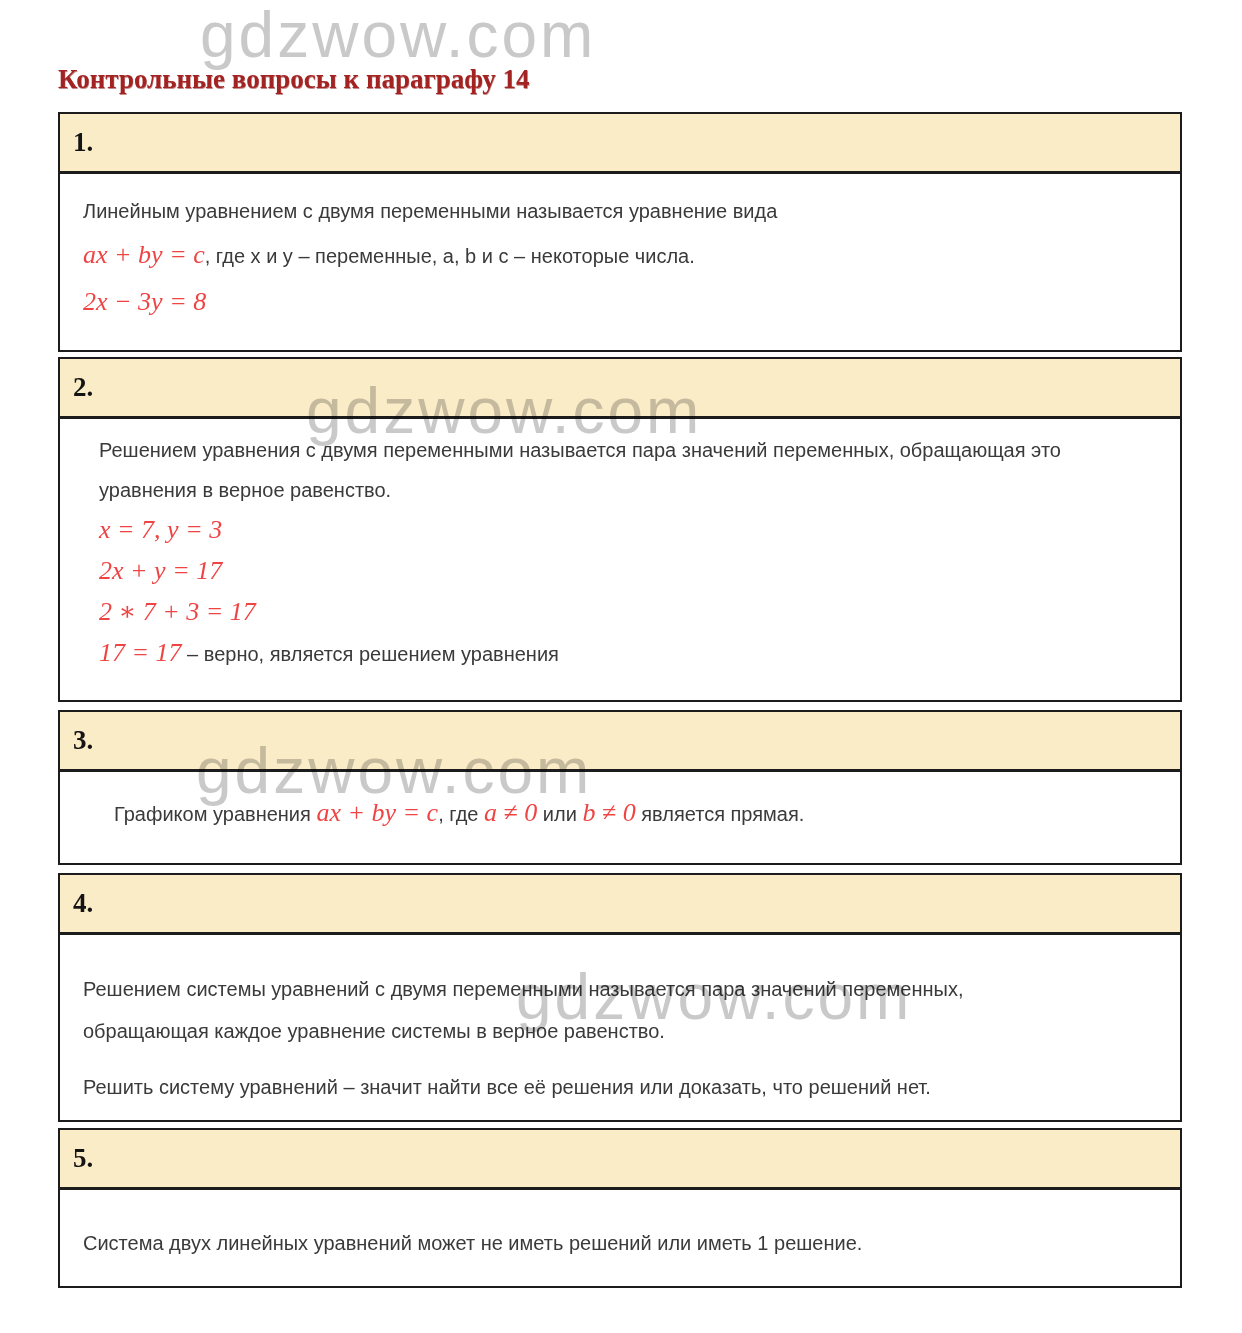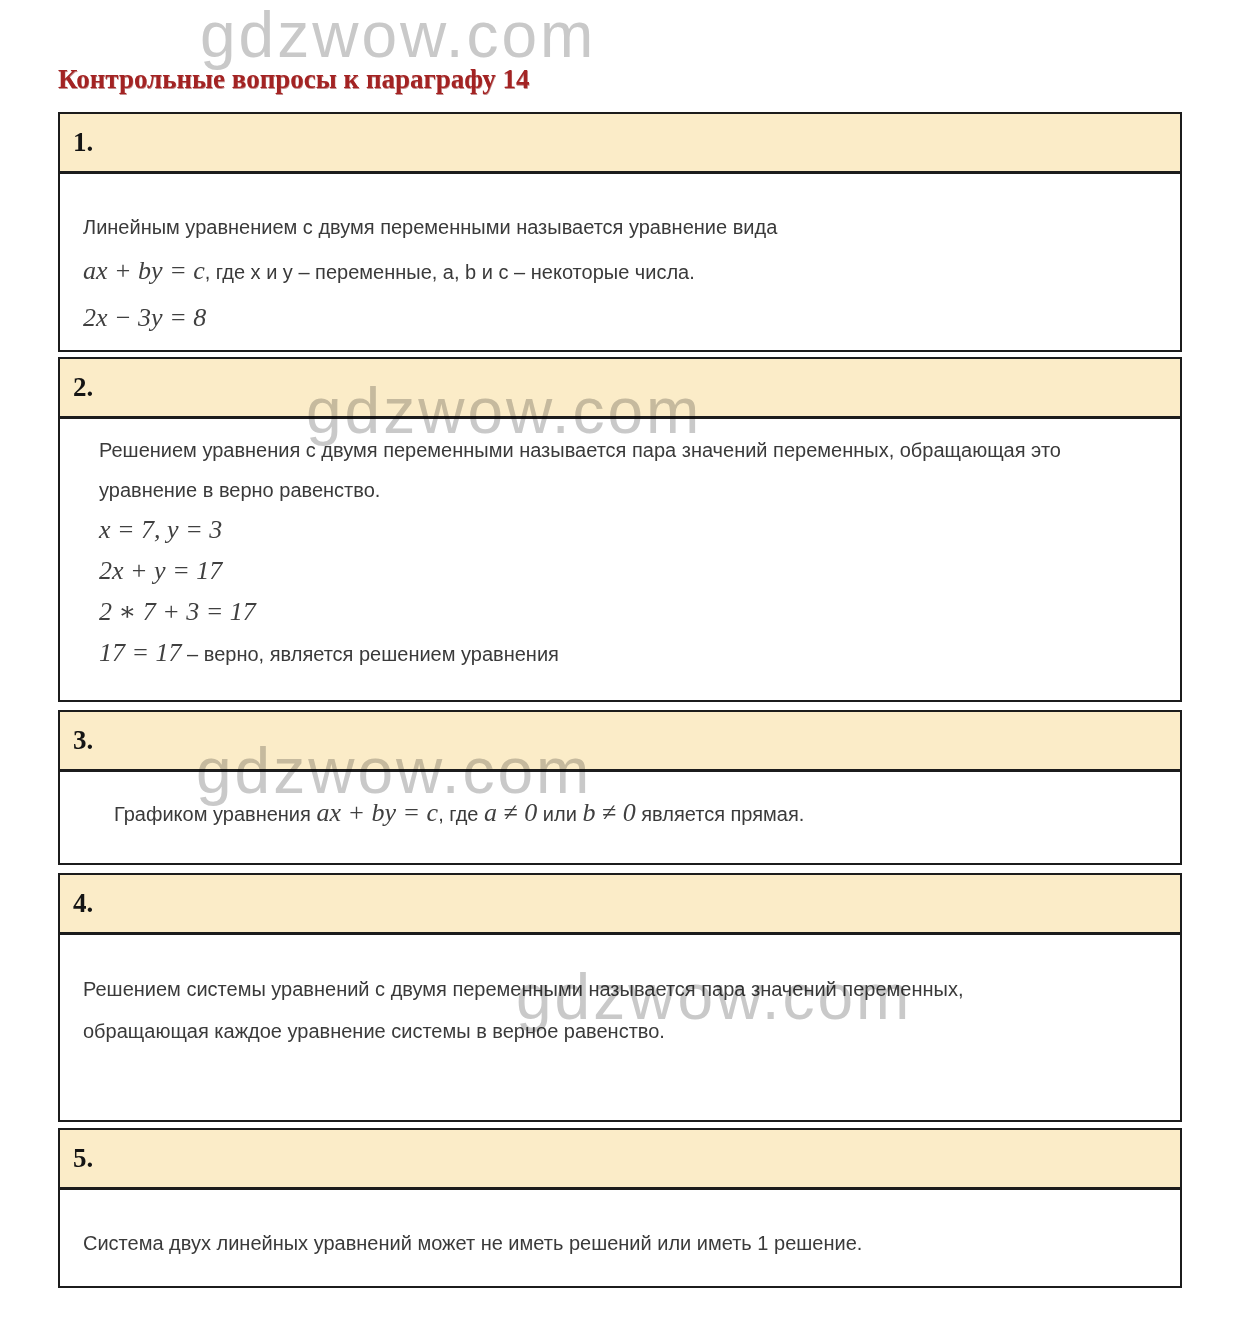--- a/index.html
+++ b/index.html
@@ -65,33 +65,33 @@
   .line {
     white-space: nowrap;
     font-size: 20px;
     color: #3a3a3a;
     line-height: 42px;
   }
   .math {
     font-family: "Liberation Serif", "DejaVu Serif", serif;
     font-style: italic;
     font-size: 26px;
-    color: #404040;
+    color: #ef4444;
   }
   .lh40 { line-height: 40px; }
   .lh46 { line-height: 46px; }
   .gap14 { margin-top: 14px; }
 
   #sec1 { top: 112px;  height: 240px; }
   #sec2 { top: 357px;  height: 345px; }
   #sec3 { top: 710px;  height: 155px; }
   #sec4 { top: 873px;  height: 249px; }
   #sec5 { top: 1128px; height: 160px; }
 
-  #sec1 .sec-body { padding-top: 32px; }
+  #sec1 .sec-body { padding-top: 16px; }
   #sec2 .sec-body { padding-top: 11px; margin-left: 16px; }
   #sec3 .sec-body { padding-top: 20px; margin-left: 31px; }
   #sec4 .sec-body { padding-top: 13px; margin-top: 20px; }
   #sec5 .sec-body { padding-top: 32px; }
 </style>
 </head>
 <body>
 
 <div class="page">
 
@@ -112,21 +112,21 @@
       <div class="line lh46"><span class="math">2x − 3y = 8</span></div>
     </div>
   </div>
 
   <div class="sec" id="sec2">
     <div class="sec-header">
       <span class="sec-num">2.</span>
     </div>
     <div class="sec-body">
       <div class="line lh40"><span>Решением уравнения с двумя переменными называется пара значений переменных, обращающая это</span></div>
-      <div class="line lh40"><span>уравнение в верно равенство.</span></div>
+      <div class="line lh40"><span>уравнения в верное равенство.</span></div>
       <div class="line lh40"><span class="math">x = 7, y = 3</span></div>
       <div class="line lh40"><span class="math">2x + y = 17</span></div>
       <div class="line lh40"><span class="math">2 ∗ 7 + 3 = 17</span></div>
       <div class="line lh40"><span class="math">17 = 17</span><span> – верно, является решением уравнения</span></div>
     </div>
   </div>
 
   <div class="sec" id="sec3">
     <div class="sec-header">
       <span class="sec-num">3.</span>
@@ -136,20 +136,21 @@
     </div>
   </div>
 
   <div class="sec" id="sec4">
     <div class="sec-header">
       <span class="sec-num">4.</span>
     </div>
     <div class="sec-body">
       <div class="line"><span>Решением системы уравнений с двумя переменными называется пара значений переменных,</span></div>
       <div class="line"><span>обращающая каждое уравнение системы в верное равенство.</span></div>
+      <div class="line gap14"><span>Решить систему уравнений – значит найти все её решения или доказать, что решений нет.</span></div>
     </div>
   </div>
 
   <div class="sec" id="sec5">
     <div class="sec-header">
       <span class="sec-num">5.</span>
     </div>
     <div class="sec-body">
       <div class="line"><span>Система двух линейных уравнений может не иметь решений или иметь 1 решение.</span></div>
     </div>

